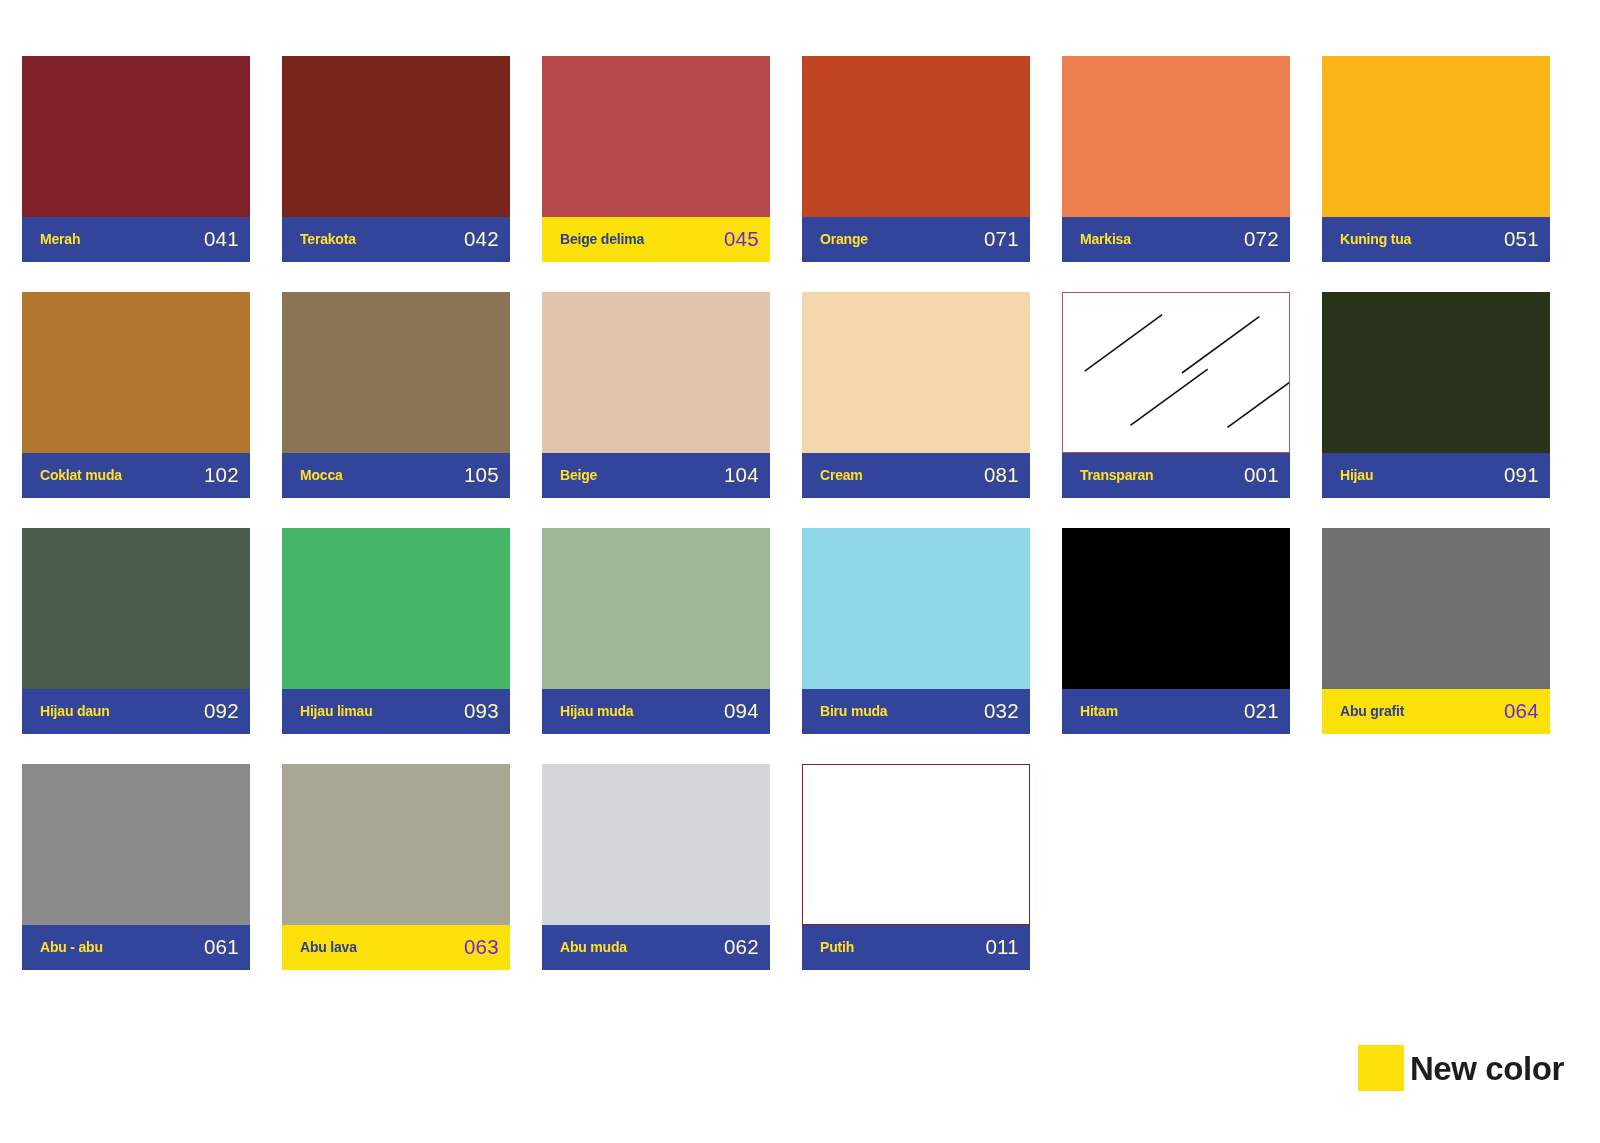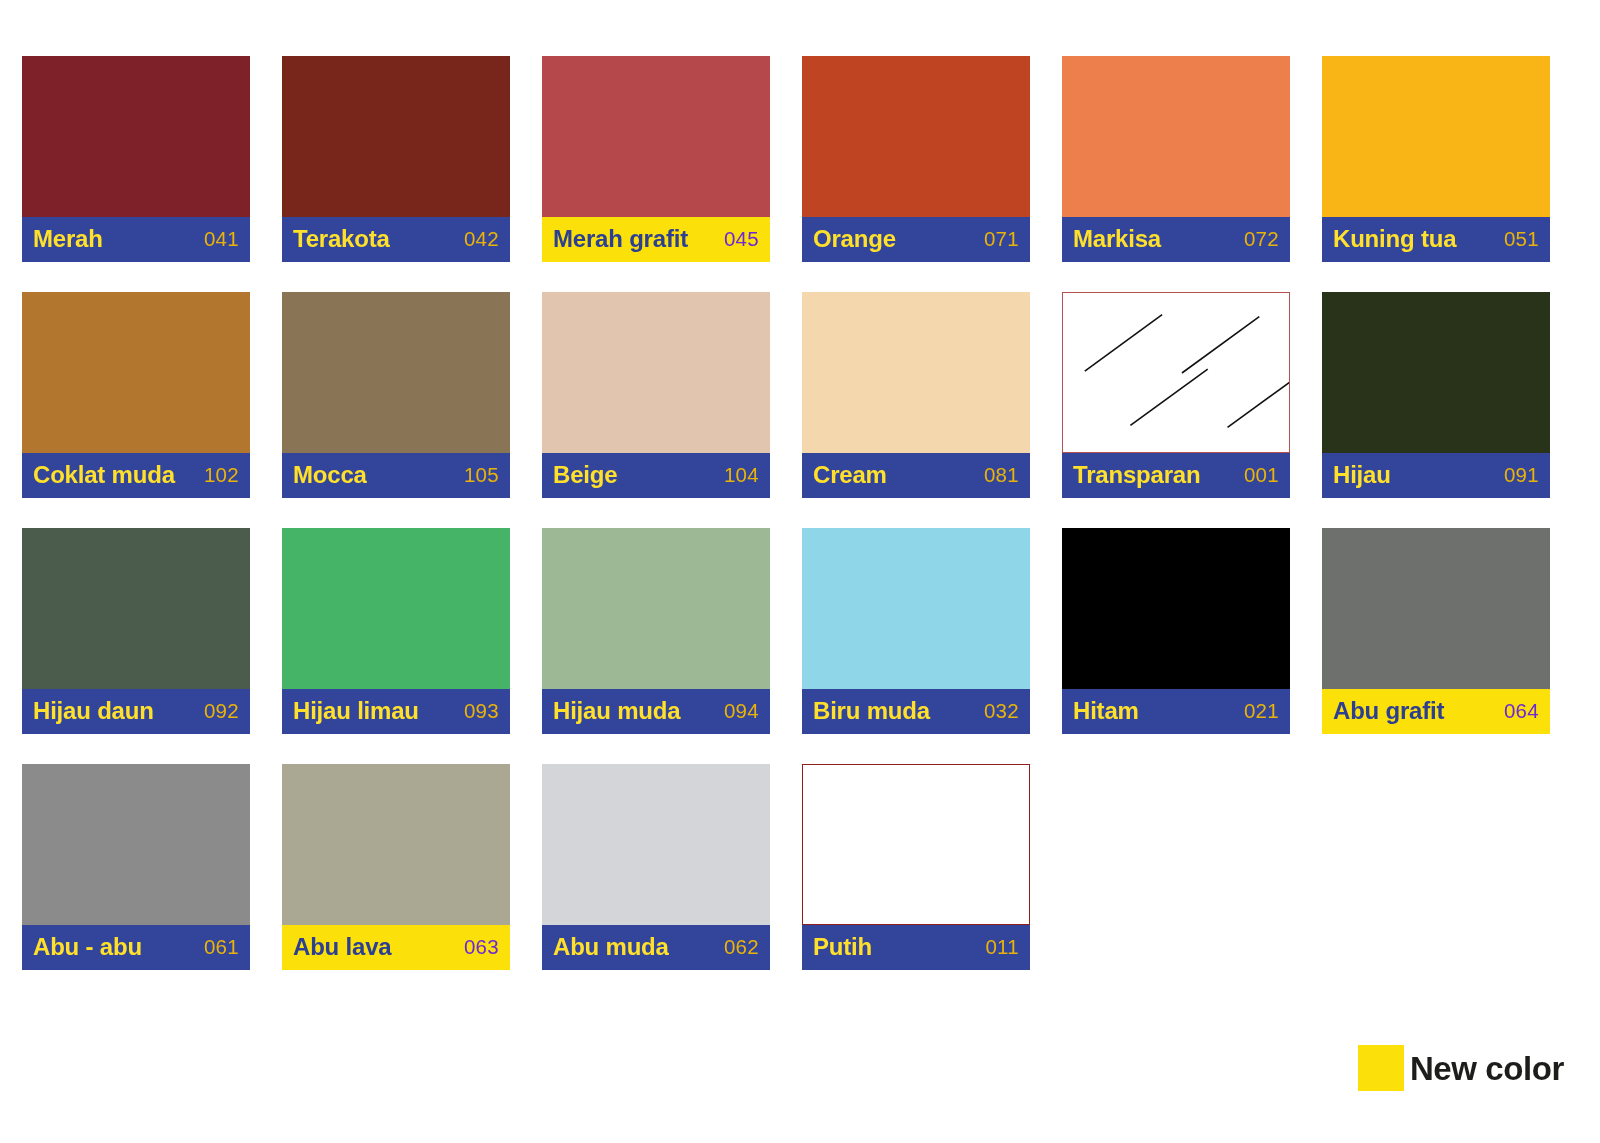--- a/index.html
+++ b/index.html
@@ -75,33 +75,34 @@
     justify-content: space-between;
     padding: 0 11px 0 11px;
     box-sizing: border-box;
   }
 
   .swatch-bar.new {
     background: #fbe109;
   }
 
   .swatch-name {
-    font-size: 24px;
+    font-size: 14px;
     font-weight: bold;
     color: #ffe02a;
     letter-spacing: -0.2px;
     white-space: nowrap;
     line-height: 1;
     padding-bottom: 1px;
+    margin-left: 7px;
   }
 
   .swatch-code {
     font-size: 20.5px;
     font-weight: normal;
-    color: #eab308;
+    color: #fef9c3;
     letter-spacing: 0.3px;
     white-space: nowrap;
     line-height: 1;
     padding-bottom: 1px;
   }
 
   .swatch-bar.new .swatch-name {
     color: #2c3f93;
   }
   .swatch-bar.new .swatch-code {
@@ -145,21 +146,21 @@
       <div class="swatch">
         <div class="swatch-color" style="background: rgb(120, 37, 27);"></div>
         <div class="swatch-bar">
           <span class="swatch-name">Terakota</span>
           <span class="swatch-code">042</span>
         </div>
       </div>
       <div class="swatch">
         <div class="swatch-color" style="background: rgb(180, 72, 74);"></div>
         <div class="swatch-bar new">
-          <span class="swatch-name">Merah grafit</span>
+          <span class="swatch-name">Beige delima</span>
           <span class="swatch-code">045</span>
         </div>
       </div>
       <div class="swatch">
         <div class="swatch-color" style="background: rgb(191, 68, 34);"></div>
         <div class="swatch-bar">
           <span class="swatch-name">Orange</span>
           <span class="swatch-code">071</span>
         </div>
       </div>

